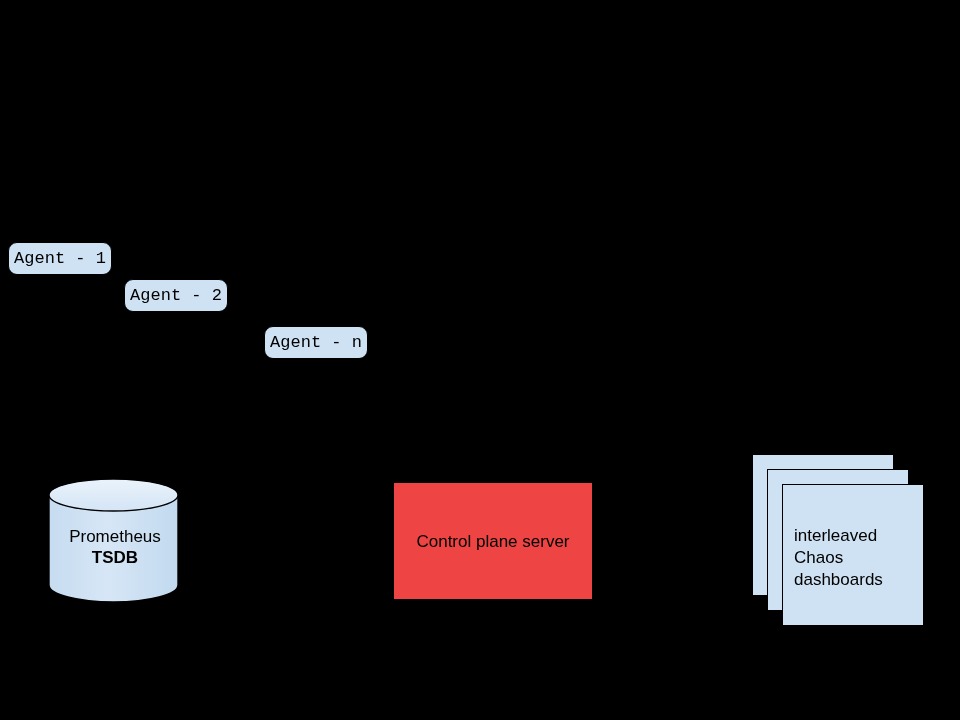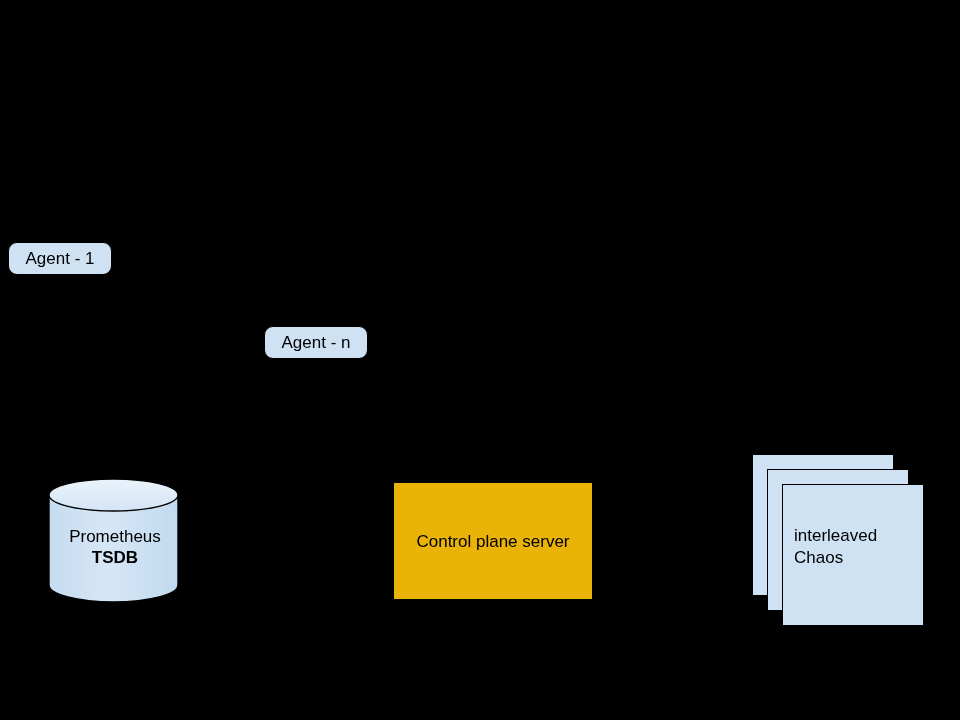--- a/index.html
+++ b/index.html
@@ -26,21 +26,21 @@
     position: absolute;
     background: #cfe2f3;
     border: 1px solid #000000;
     border-radius: 9px;
     box-sizing: border-box;
     display: flex;
     align-items: center;
     justify-content: center;
     color: #000000;
     font-size: 17px;
-    font-family: Liberation Sans, sans-serif;
+    font-family: Liberation Mono, monospace;
     line-height: 1.15;
     white-space: nowrap;
   }
   #agent-1 { left: 8px;   top: 242px; width: 104px; height: 33px; }
   #agent-2 { left: 124px; top: 279px; width: 104px; height: 33px; }
   #agent-n { left: 264px; top: 326px; width: 104px; height: 33px; }
 
   
   #cylinder {
     position: absolute;
@@ -64,21 +64,21 @@
   }
   #cylinder-label .l2 { display: block; font-weight: bold; }
 
   
   #control-plane {
     position: absolute;
     left: 393px;
     top: 482px;
     width: 200px;
     height: 118px;
-    background: #eab308;
+    background: #ef4444;
     border: 1px solid #000000;
     box-sizing: border-box;
     display: flex;
     flex-direction: column;
     align-items: center;
     justify-content: center;
     color: #000000;
     font-size: 17px;
     line-height: 21px;
     font-family: "Liberation Sans", sans-serif;
@@ -128,20 +128,23 @@
 </style>
 </head>
 <body>
 
 <div id="canvas">
 
   <div class="agent-box" id="agent-1">
     <span>Agent - 1</span>
   </div>
 
+  <div class="agent-box" id="agent-2">
+    <span>Agent - 2</span>
+  </div>
 
   <div class="agent-box" id="agent-n">
     <span>Agent - n</span>
   </div>
 
   <div id="cylinder">
     <svg width="131" height="124" viewBox="0 0 131 124">
       <defs>
         <linearGradient id="cylBody" x1="0" y1="0" x2="1" y2="0">
           <stop offset="0%" stop-color="#c6dcf0"></stop>
@@ -173,16 +176,17 @@
     </svg>
   </div>
 
   <div id="dashboards">
     <div class="dash-card" id="dash-back"></div>
     <div class="dash-card" id="dash-middle"></div>
     <div class="dash-card" id="dash-front"></div>
     <div id="dash-front-label">
       <span>interleaved</span>
       <span>Chaos</span>
+      <span>dashboards</span>
     </div>
   </div>
 
 </div>
 
 </body></html>

